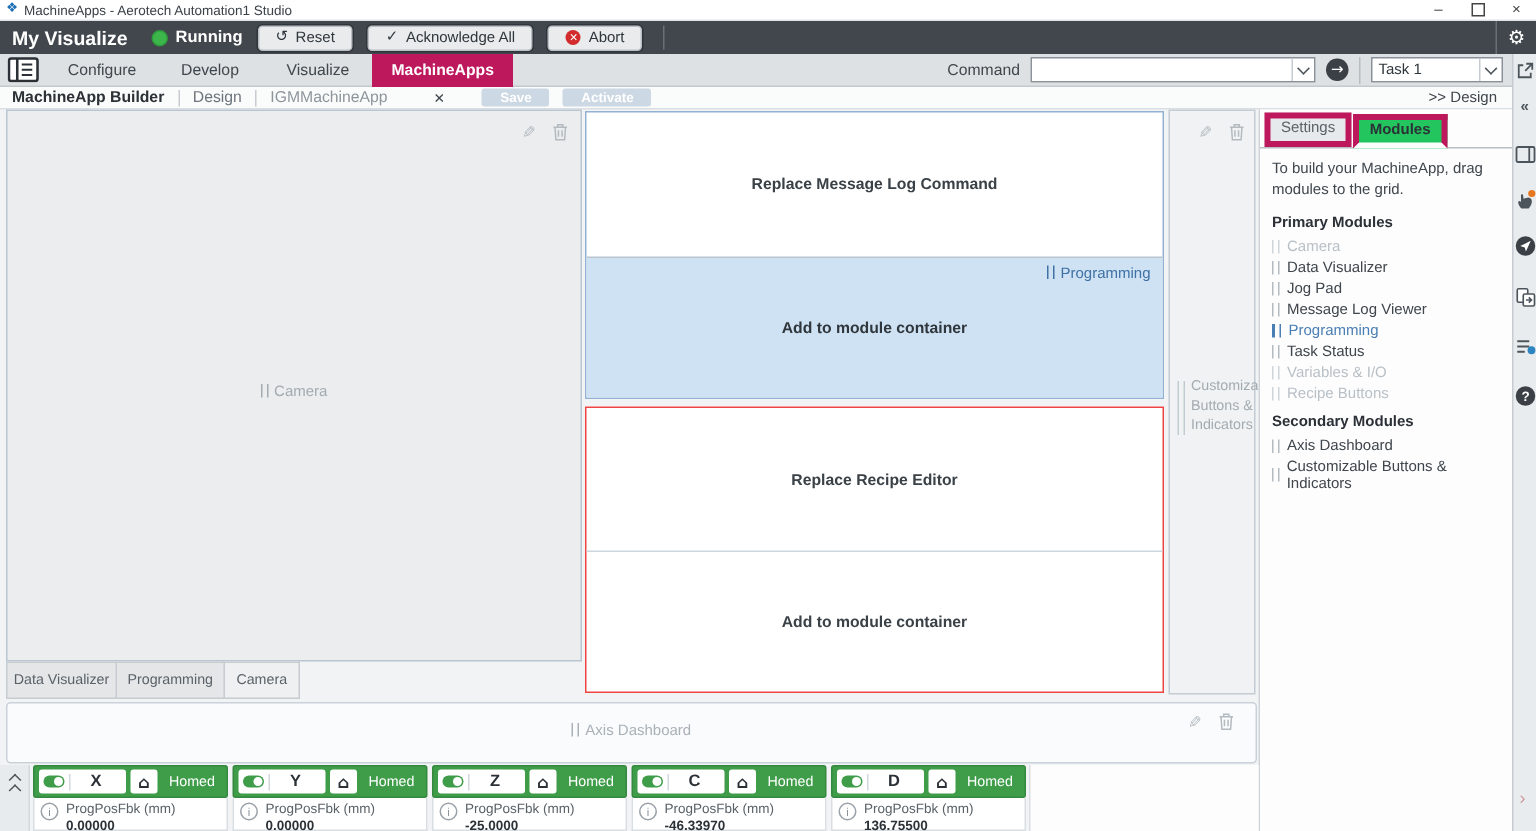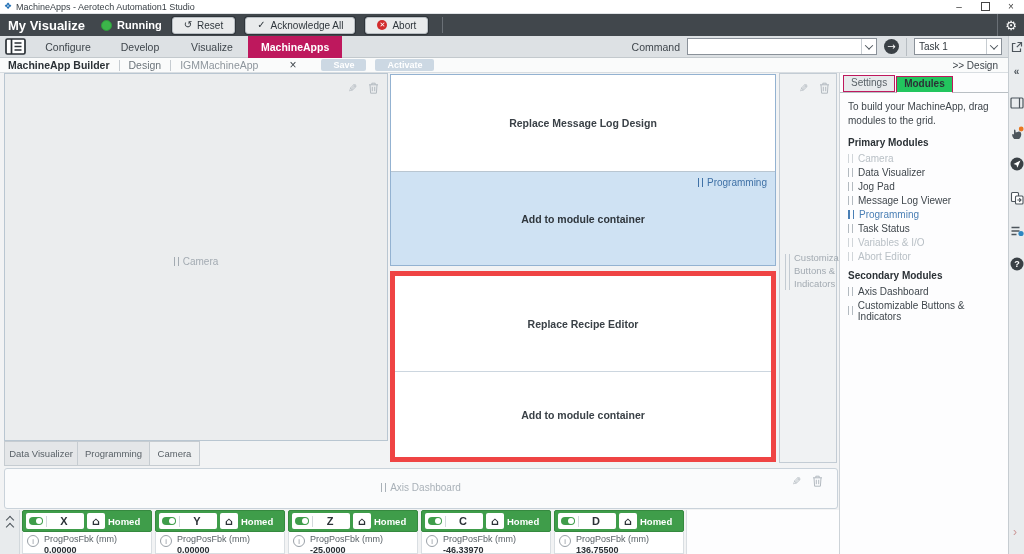--- a/index.html
+++ b/index.html
@@ -91,42 +91,42 @@
   .ltab{height:25px;box-sizing:border-box;border:1px solid #c6ccd1;border-left:none;
         background:#e4e6e8;display:flex;align-items:center;justify-content:center;
         font-size:9.5px;color:#5a6268;}
   .ltab:first-child{border-left:1px solid #c6ccd1;}
   .ltab.active{background:#eef0f1;}
 
   
   .group{position:absolute;left:390px;width:386px;background:#fff;box-sizing:border-box;
          display:flex;flex-direction:column;}
   .group-a{top:74px;height:192px;border:1px solid #93b2d1;}
-  .group-b{top:271px;height:191px;border:5px solid #ef4444;}
+  .group-b{top:271px;height:191px;border:1px solid #ef4444;}
   .gcell{display:flex;align-items:center;justify-content:center;font-size:10.5px;
          font-weight:bold;color:#3a4147;position:relative;}
   .ga-top{height:96px;border-bottom:1px solid #b9c6d1;}
   .ga-drop{flex:1;background:#cfe2f3;color:#2f363c;}
   .drop-tag{position:absolute;top:5px;right:8px;color:#3f71a6;font-size:10px;font-weight:normal;}
   .gb-top{height:95px;border-bottom:1px solid #ccd6df;}
   .gb-bottom{flex:1;}
 
   
   .narrow-col{position:absolute;left:779px;top:73px;width:58px;height:390px;background:#f0f2f3;
               border:1px solid #c3ccd4;box-sizing:border-box;}
   .nc-label{position:absolute;top:178px;left:5px;display:flex;color:#a3abb2;font-size:9.5px;
             line-height:1.35;}
   .nc-handle{width:3px;border-left:1px solid #c3cbd2;border-right:1px solid #c3cbd2;
              height:36px;margin:2px 4px 0 0;flex-shrink:0;}
 
   
   .sidebar{position:absolute;left:839px;top:73px;width:169px;height:481px;background:#fdfdfe;
            border-left:1px solid #cdd3d8;box-sizing:border-box;}
   .sb-tabs{display:flex;padding:2px 0 0 3px;border-bottom:1px solid #b9bfc4;}
-  .sb-tab{font-size:10px;padding:1px 7px 2px;border:1px solid #be185d;background:#e7eaec;
+  .sb-tab{font-size:10px;padding:1px 7px 2px;border:4px solid #be185d;background:#e7eaec;
           color:#5a6268;margin-right:1px;position:relative;}
   .sb-tab.active{background:#22c55e;color:#2b3136;font-weight:bold;border-bottom-color:#fdfdfe;
                  bottom:-1px;padding-bottom:3px;}
   .sb-hint{font-size:10px;color:#3f464c;padding:7px 8px 3px;line-height:1.35;}
   .sb-section{font-size:10px;font-weight:bold;color:#2b3136;padding:7px 8px 3px;}
   .sb-item{display:flex;align-items:center;font-size:10px;color:#3f464c;padding:1.5px 8px;}
   .sb-item .handle{color:#b3bac0;margin-right:5px;}
   .sb-item.disabled{color:#b9c0c6;}
   .sb-item.disabled .handle{color:#d0d5d9;}
   .sb-item.active{color:#4a7fb5;}
@@ -159,21 +159,21 @@
            align-items:center;padding:0 3px;box-sizing:border-box;}
   .toggle{width:14px;height:8px;border-radius:4px;background:#3f9d4a;position:relative;
           flex-shrink:0;}
   .toggle::after{content:"";position:absolute;right:1px;top:1px;width:6px;height:6px;
                  border-radius:50%;background:#fff;}
   .ax-div{width:1px;height:11px;background:#d2d8dc;margin-left:3px;}
   .ax-letter{flex:1;text-align:center;font-weight:bold;font-size:11px;color:#2b3136;}
   .ax-home{background:#fff;border-radius:2px;height:16px;width:18px;display:flex;
            align-items:center;justify-content:center;font-size:11px;color:#2b3136;
            font-weight:bold;}
-  .ax-status{flex:1;text-align:left;color:#fff;font-weight:bold;font-size:9.5px;}
+  .ax-status{flex:1;text-align:center;color:#fff;font-weight:normal;font-size:9.5px;}
   .ax-body{height:22px;background:#fff;border:1px solid #d9dee2;border-top:none;display:flex;
            padding:2px 4px;gap:5px;box-sizing:border-box;}
   .info-i{width:10px;height:10px;border-radius:50%;border:1px solid #9aa1a8;color:#8a9199;
           font-size:7.5px;display:flex;align-items:center;justify-content:center;
           margin-top:1px;flex-shrink:0;}
   .ax-text{font-size:9px;color:#5a6268;line-height:1.25;}
   .ax-val{font-weight:bold;color:#2b3136;}
   .axis-fill{position:absolute;left:686px;top:510px;width:152px;height:44px;background:#fdfdfe;
              border-left:1px solid #d9dee2;}
   .scroll-right{position:absolute;left:1013px;top:525px;color:#c99;font-size:12px;}
@@ -274,21 +274,21 @@
     <div class="lp-label"><span class="handle"></span><span>Camera</span></div>
   </div>
   <div class="left-tabs">
     <span class="ltab" style="width:74px;">Data Visualizer</span>
     <span class="ltab" style="width:72px;">Programming</span>
     <span class="ltab active" style="width:50px;">Camera</span>
   </div>
 
   <div class="group group-a">
     <div class="gcell ga-top">
-      <span>Replace Message Log Design</span>
+      <span>Replace Message Log Command</span>
     </div>
     <div class="gcell ga-drop">
       <span class="drop-tag"><span class="handle"></span><span>Programming</span></span>
       <span>Add to module container</span>
     </div>
   </div>
 
   <div class="group group-b">
     <div class="gcell gb-top">
       <span>Replace Recipe Editor</span>
@@ -341,21 +341,21 @@
     <div class="sb-item">
         <span class="handle"></span>
         <span>Task Status</span>
       </div>
     <div class="sb-item disabled">
         <span class="handle"></span>
         <span>Variables &amp; I/O</span>
       </div>
     <div class="sb-item disabled">
         <span class="handle"></span>
-        <span>Abort Editor</span>
+        <span>Recipe Buttons</span>
       </div>
     <div class="sb-section">Secondary Modules</div>
     <div class="sb-item">
         <span class="handle"></span>
         <span>Axis Dashboard</span>
       </div>
     <div class="sb-item">
         <span class="handle"></span>
         <span>Customizable Buttons &amp; Indicators</span>
       </div>

